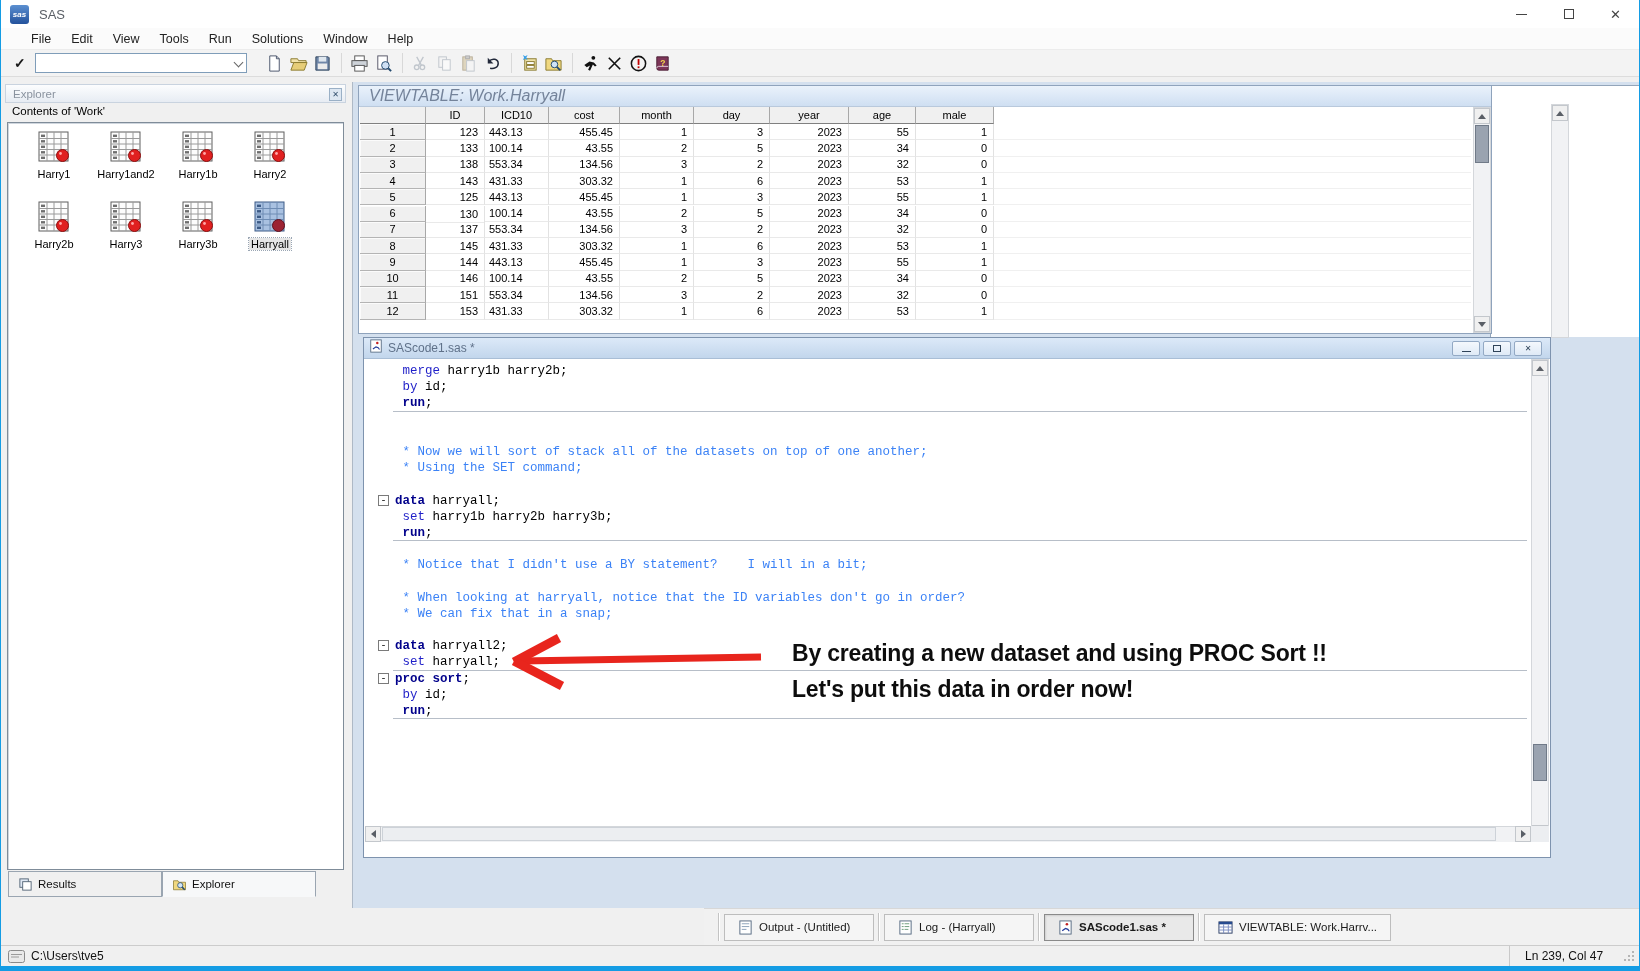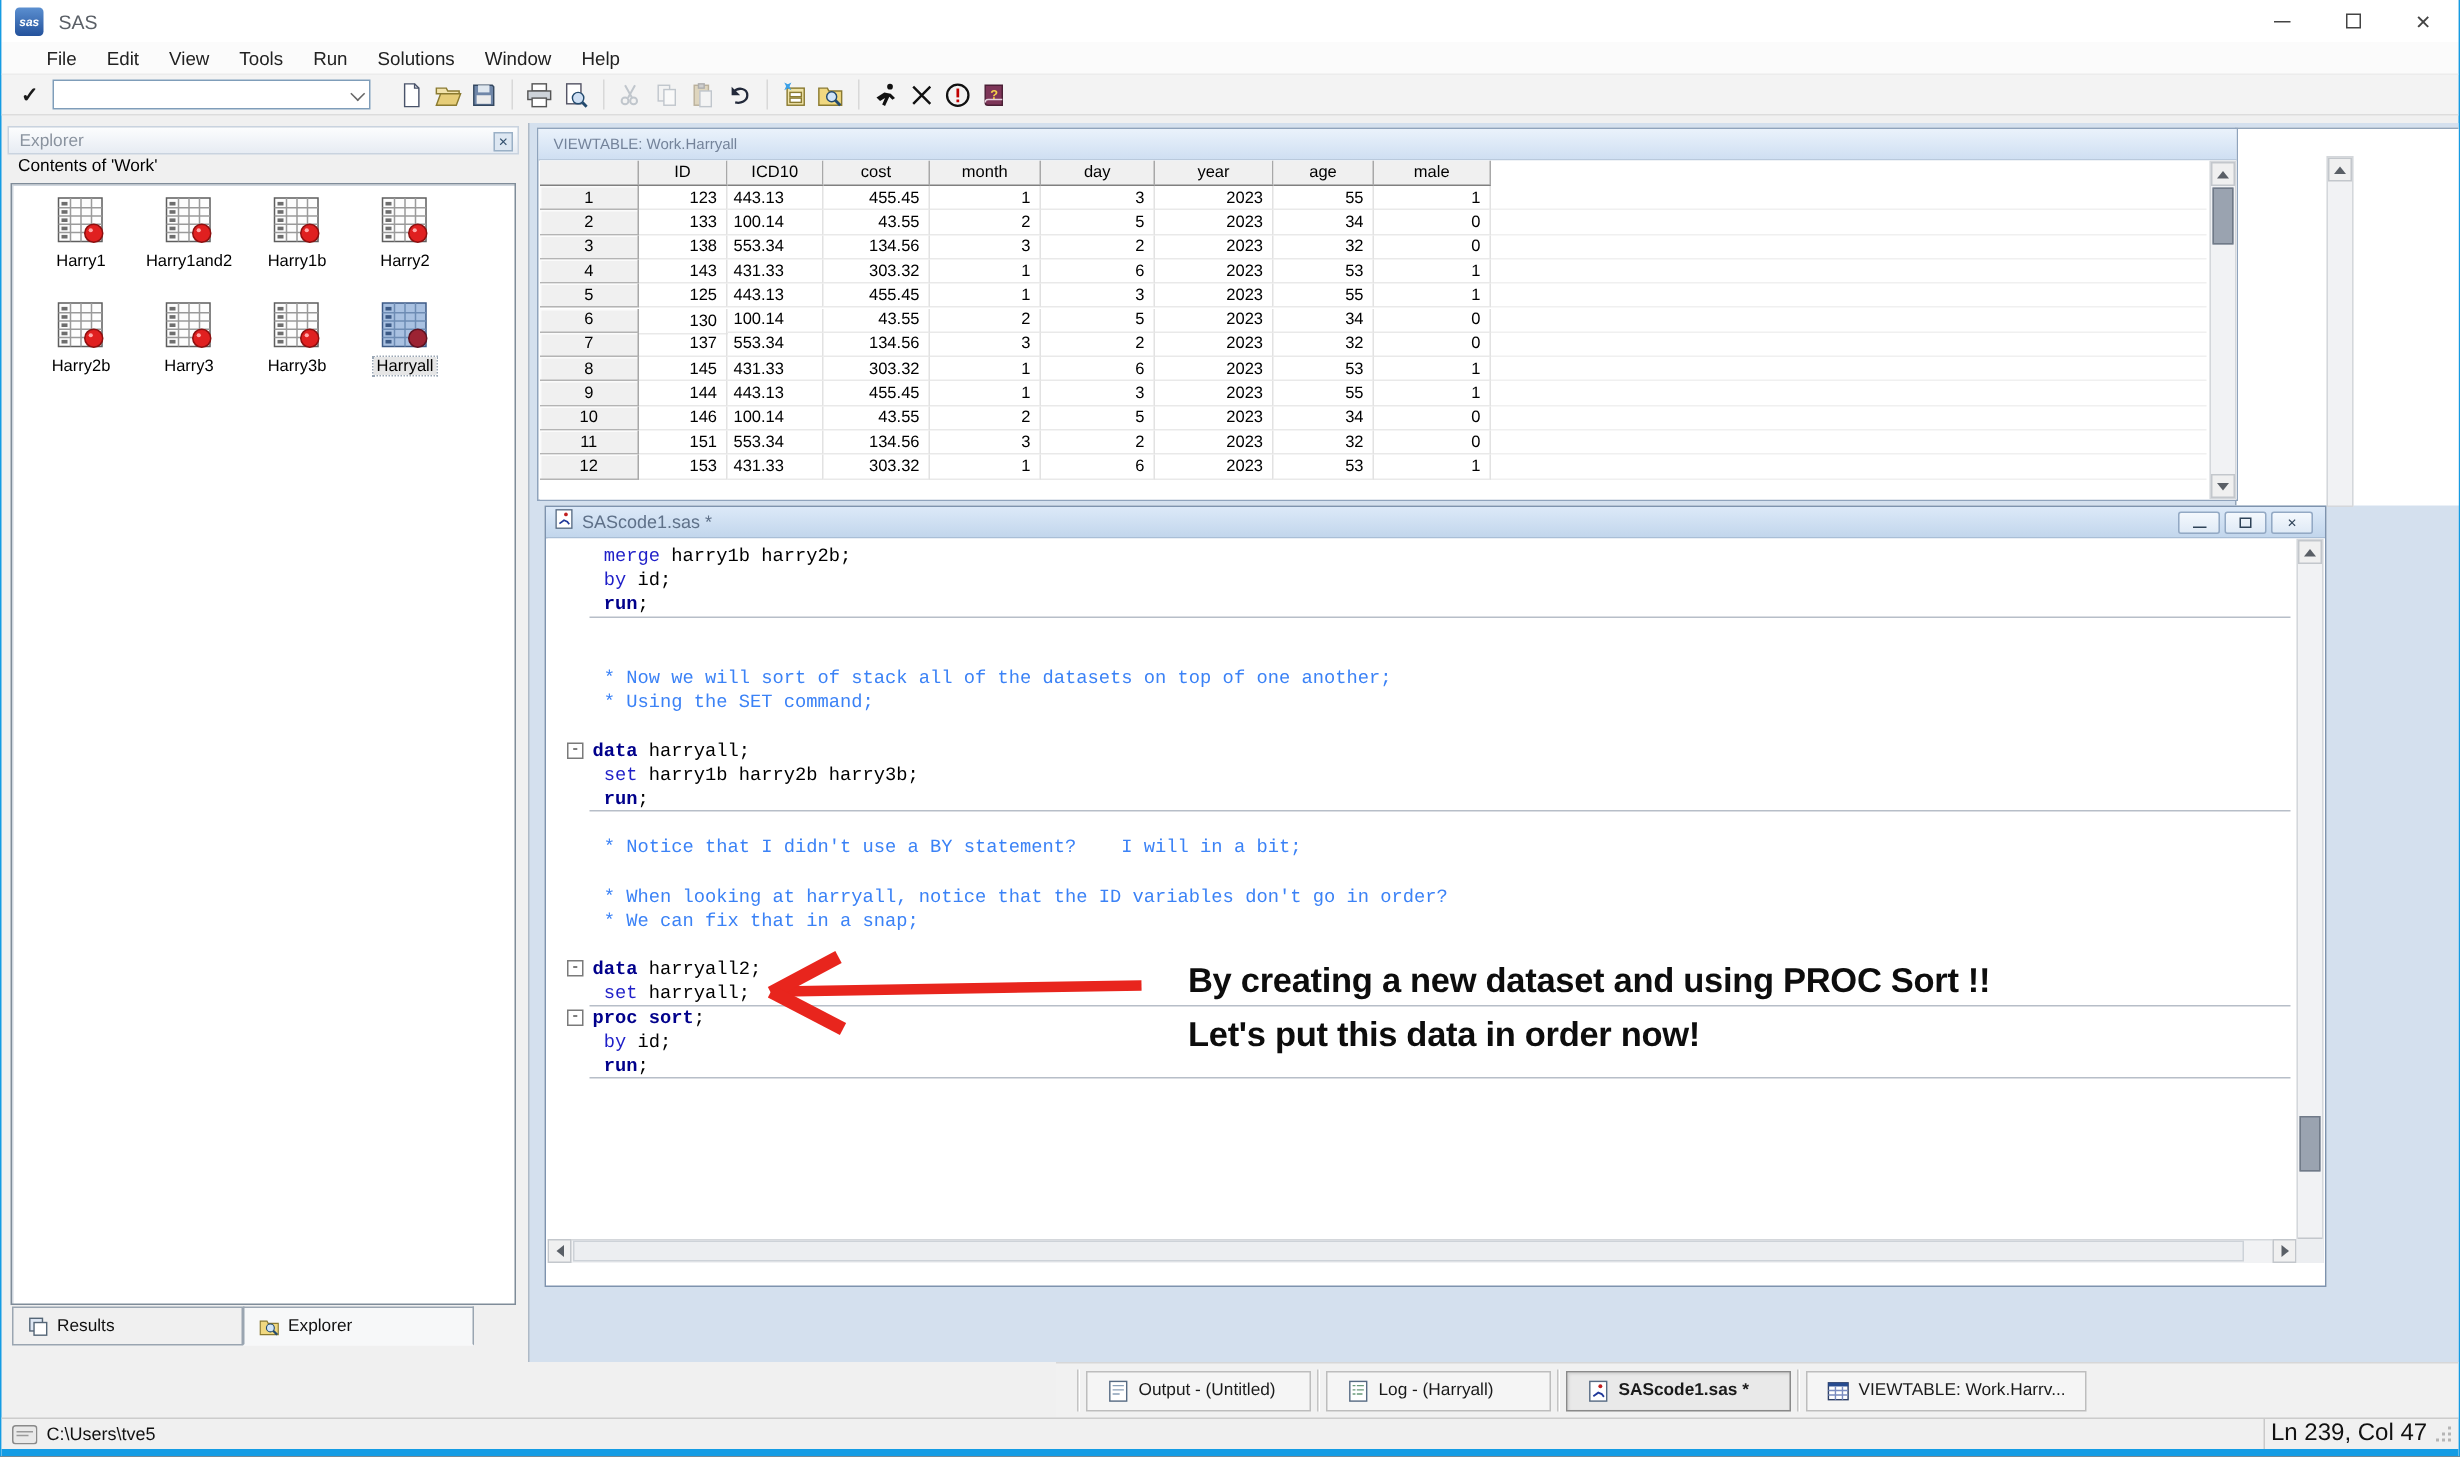--- a/index.html
+++ b/index.html
@@ -56,21 +56,21 @@
   .sb-track-v { position:absolute; background:#f1f2f4; border:1px solid #d4d7db; }
   .sb-btn { position:absolute; width:16px; height:16px; background:#f0f0f0; border:1px solid #c3c7cc; display:flex; align-items:center; justify-content:center; }
   .tri-up { width:0; height:0; border:4px solid transparent; border-bottom:5px solid #5a5f66; margin-top:-4px; }
   .tri-down { width:0; height:0; border:4px solid transparent; border-top:5px solid #5a5f66; margin-bottom:-4px; }
   .tri-left { width:0; height:0; border:4px solid transparent; border-right:5px solid #5a5f66; margin-left:-4px; }
   .tri-right { width:0; height:0; border:4px solid transparent; border-left:5px solid #5a5f66; margin-right:-4px; }
   .sb-thumb { position:absolute; background:#9aa3b0; border:1px solid #707a88; }
   
   #viewtable-win { position:absolute; left:5px; top:3px; width:1134px; height:249px; background:#fff; border:1px solid #8fa3bc; }
   .vt-titlebar { position:absolute; left:0; top:0; right:0; height:21px; background:linear-gradient(#eaf2fb,#cfdff2); border-bottom:1px solid #b9c9dc; display:flex; align-items:center; }
-  .vt-title { margin-left:10px; font-size:10px; color:#74839a; }
+  .vt-title { margin-left:10px; font-size:16px; color:#74839a;font-style:italic; }
   .vt-body { position:absolute; left:1px; top:21px; width:1131px; height:226px; background:#fff; overflow:hidden; }
   .vt-row { position:absolute; left:0; right:20px; display:flex; }
   .vt-cell { height:100%; font-size:11px; display:flex; align-items:center; border-right:1px solid #e2e2e2; border-bottom:1px solid #e9e9e9; color:#000; }
   .vt-cell.num { justify-content:flex-end; padding-right:6px; }
   .vt-cell.chr { justify-content:flex-start; padding-left:4px; }
   .vt-head { background:#f0f0f0; border-right:1px solid #a8a8a8; border-bottom:1px solid #808080; justify-content:center; padding:0 !important; }
   .vt-rowno { background:#f0f0f0; border-right:1px solid #a8a8a8; border-bottom:1px solid #b4b4b4; justify-content:center; padding:0 !important; box-shadow:inset 1px 1px 0 #fbfbfb; }
   #vt-scroll { right:0; top:0; width:18px; height:226px; }
   
   #editor-win { position:absolute; left:10px; top:255px; width:1188px; height:521px; background:#fff; border:1px solid #7e93ae; }
@@ -98,21 +98,21 @@
   
   #windowbar { position:absolute; left:351px; top:826px; width:1289px; height:37px; background:#f1f1f1; border-top:1px solid #d7d7d7; display:flex; align-items:center; padding-left:10px; }
   .wb-sep { width:2px; height:28px; border-left:1px solid #c4c4c4; border-right:1px solid #ffffff; margin:0 4px; }
   .wb-btn { height:27px; display:flex; align-items:center; gap:6px; padding:0 13px; font-size:11.5px; color:#1a1a1a; background:#f5f5f5; border:1px solid #bdbdbd; min-width:150px; }
   .wb-btn svg { width:15px; height:15px; }
   .wb-btn.active { background:#e9e9e9; border:1px solid #8a8a8a; box-shadow:inset 1px 1px 2px #cfcfcf; font-weight:bold; }
   
   #statusbar { position:absolute; left:0; top:945px; width:100%; height:21px; background:#f0f0f0; border-top:1px solid #cccccc; }
   .sb-left { position:absolute; left:7px; top:0; bottom:0; display:flex; align-items:center; gap:6px; font-size:12px; color:#111; }
   .sb-left svg { width:17px; height:13px; }
-  .sb-pos { position:absolute; left:1508px; top:0; bottom:0; width:116px; border-left:1px solid #c9c9c9; display:flex; align-items:center; padding-left:4px; font-size:16px; color:#111; }
+  .sb-pos { position:absolute; left:1508px; top:0; bottom:0; width:116px; border-left:1px solid #c9c9c9; display:flex; align-items:center; padding-left:15px; font-size:12px; color:#111; }
   .sb-grip { position:absolute; right:3px; bottom:3px; }
   #accent-strip { position:absolute; left:0; top:966px; width:100%; height:5px; background:#149ce4; }
 </style>
 </head>
 <body>
 
 <div class="app">
 
   <div id="titlebar">
     <div class="sas-logo">sas</div>

